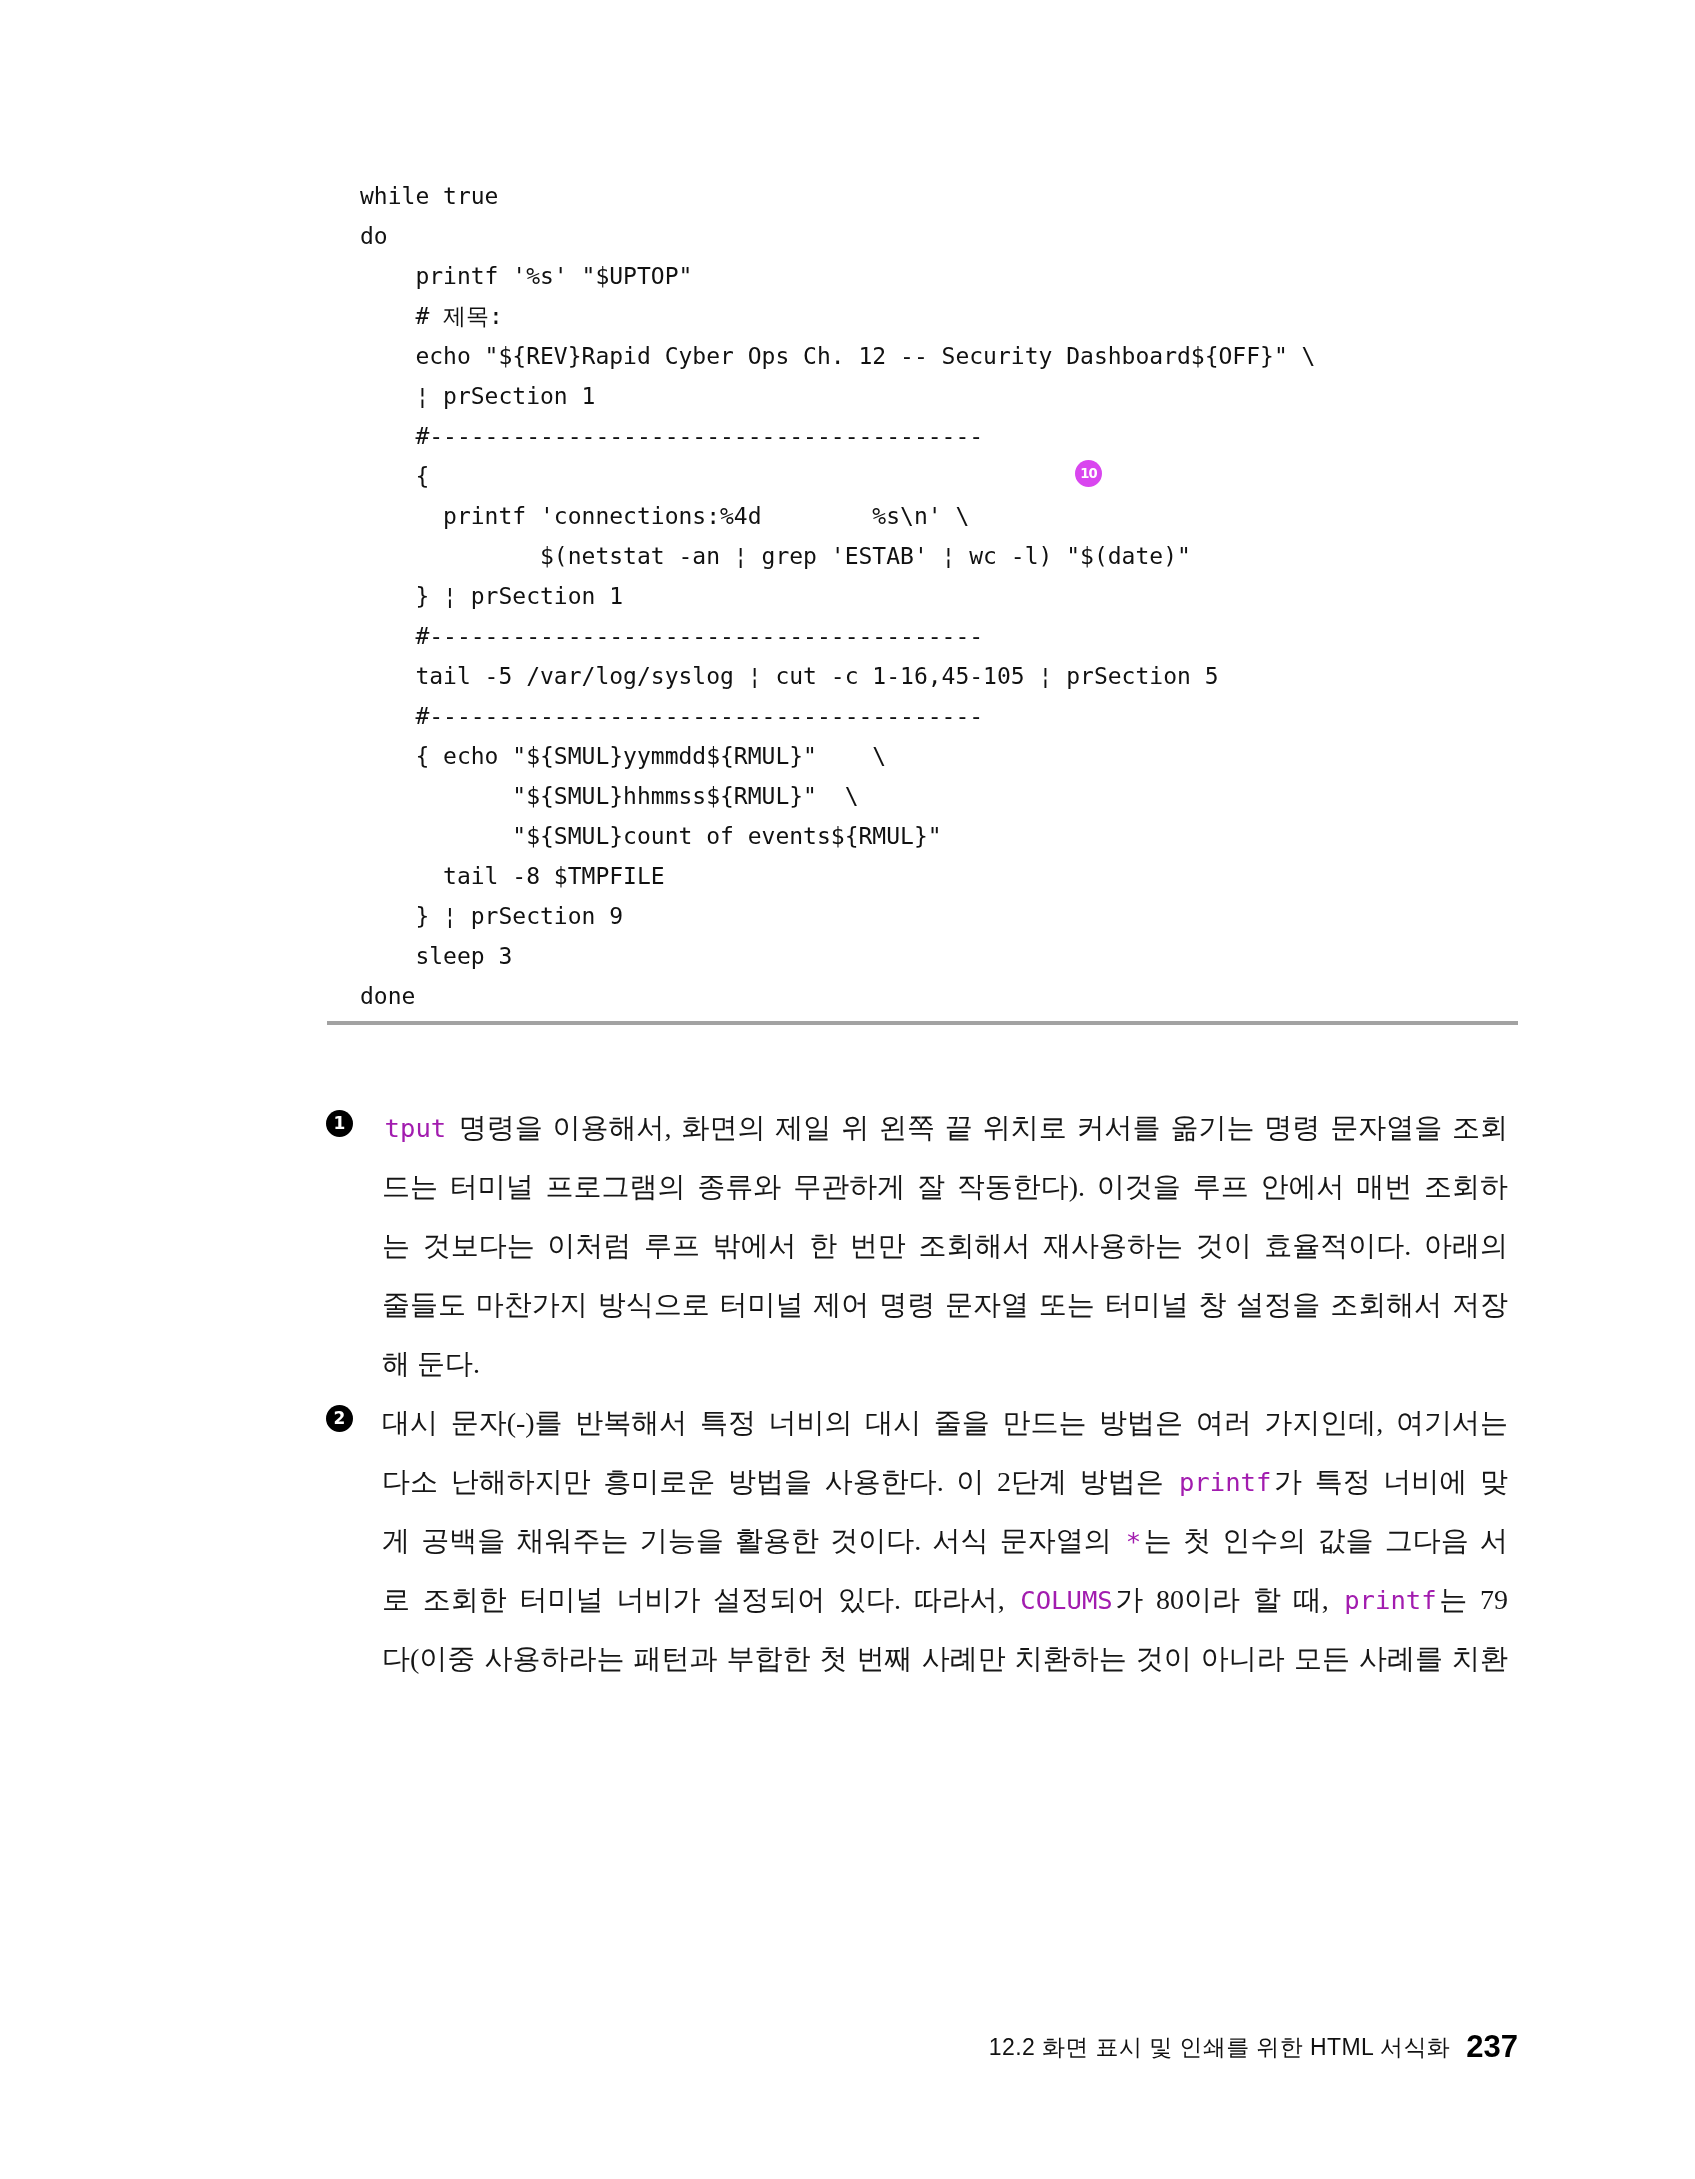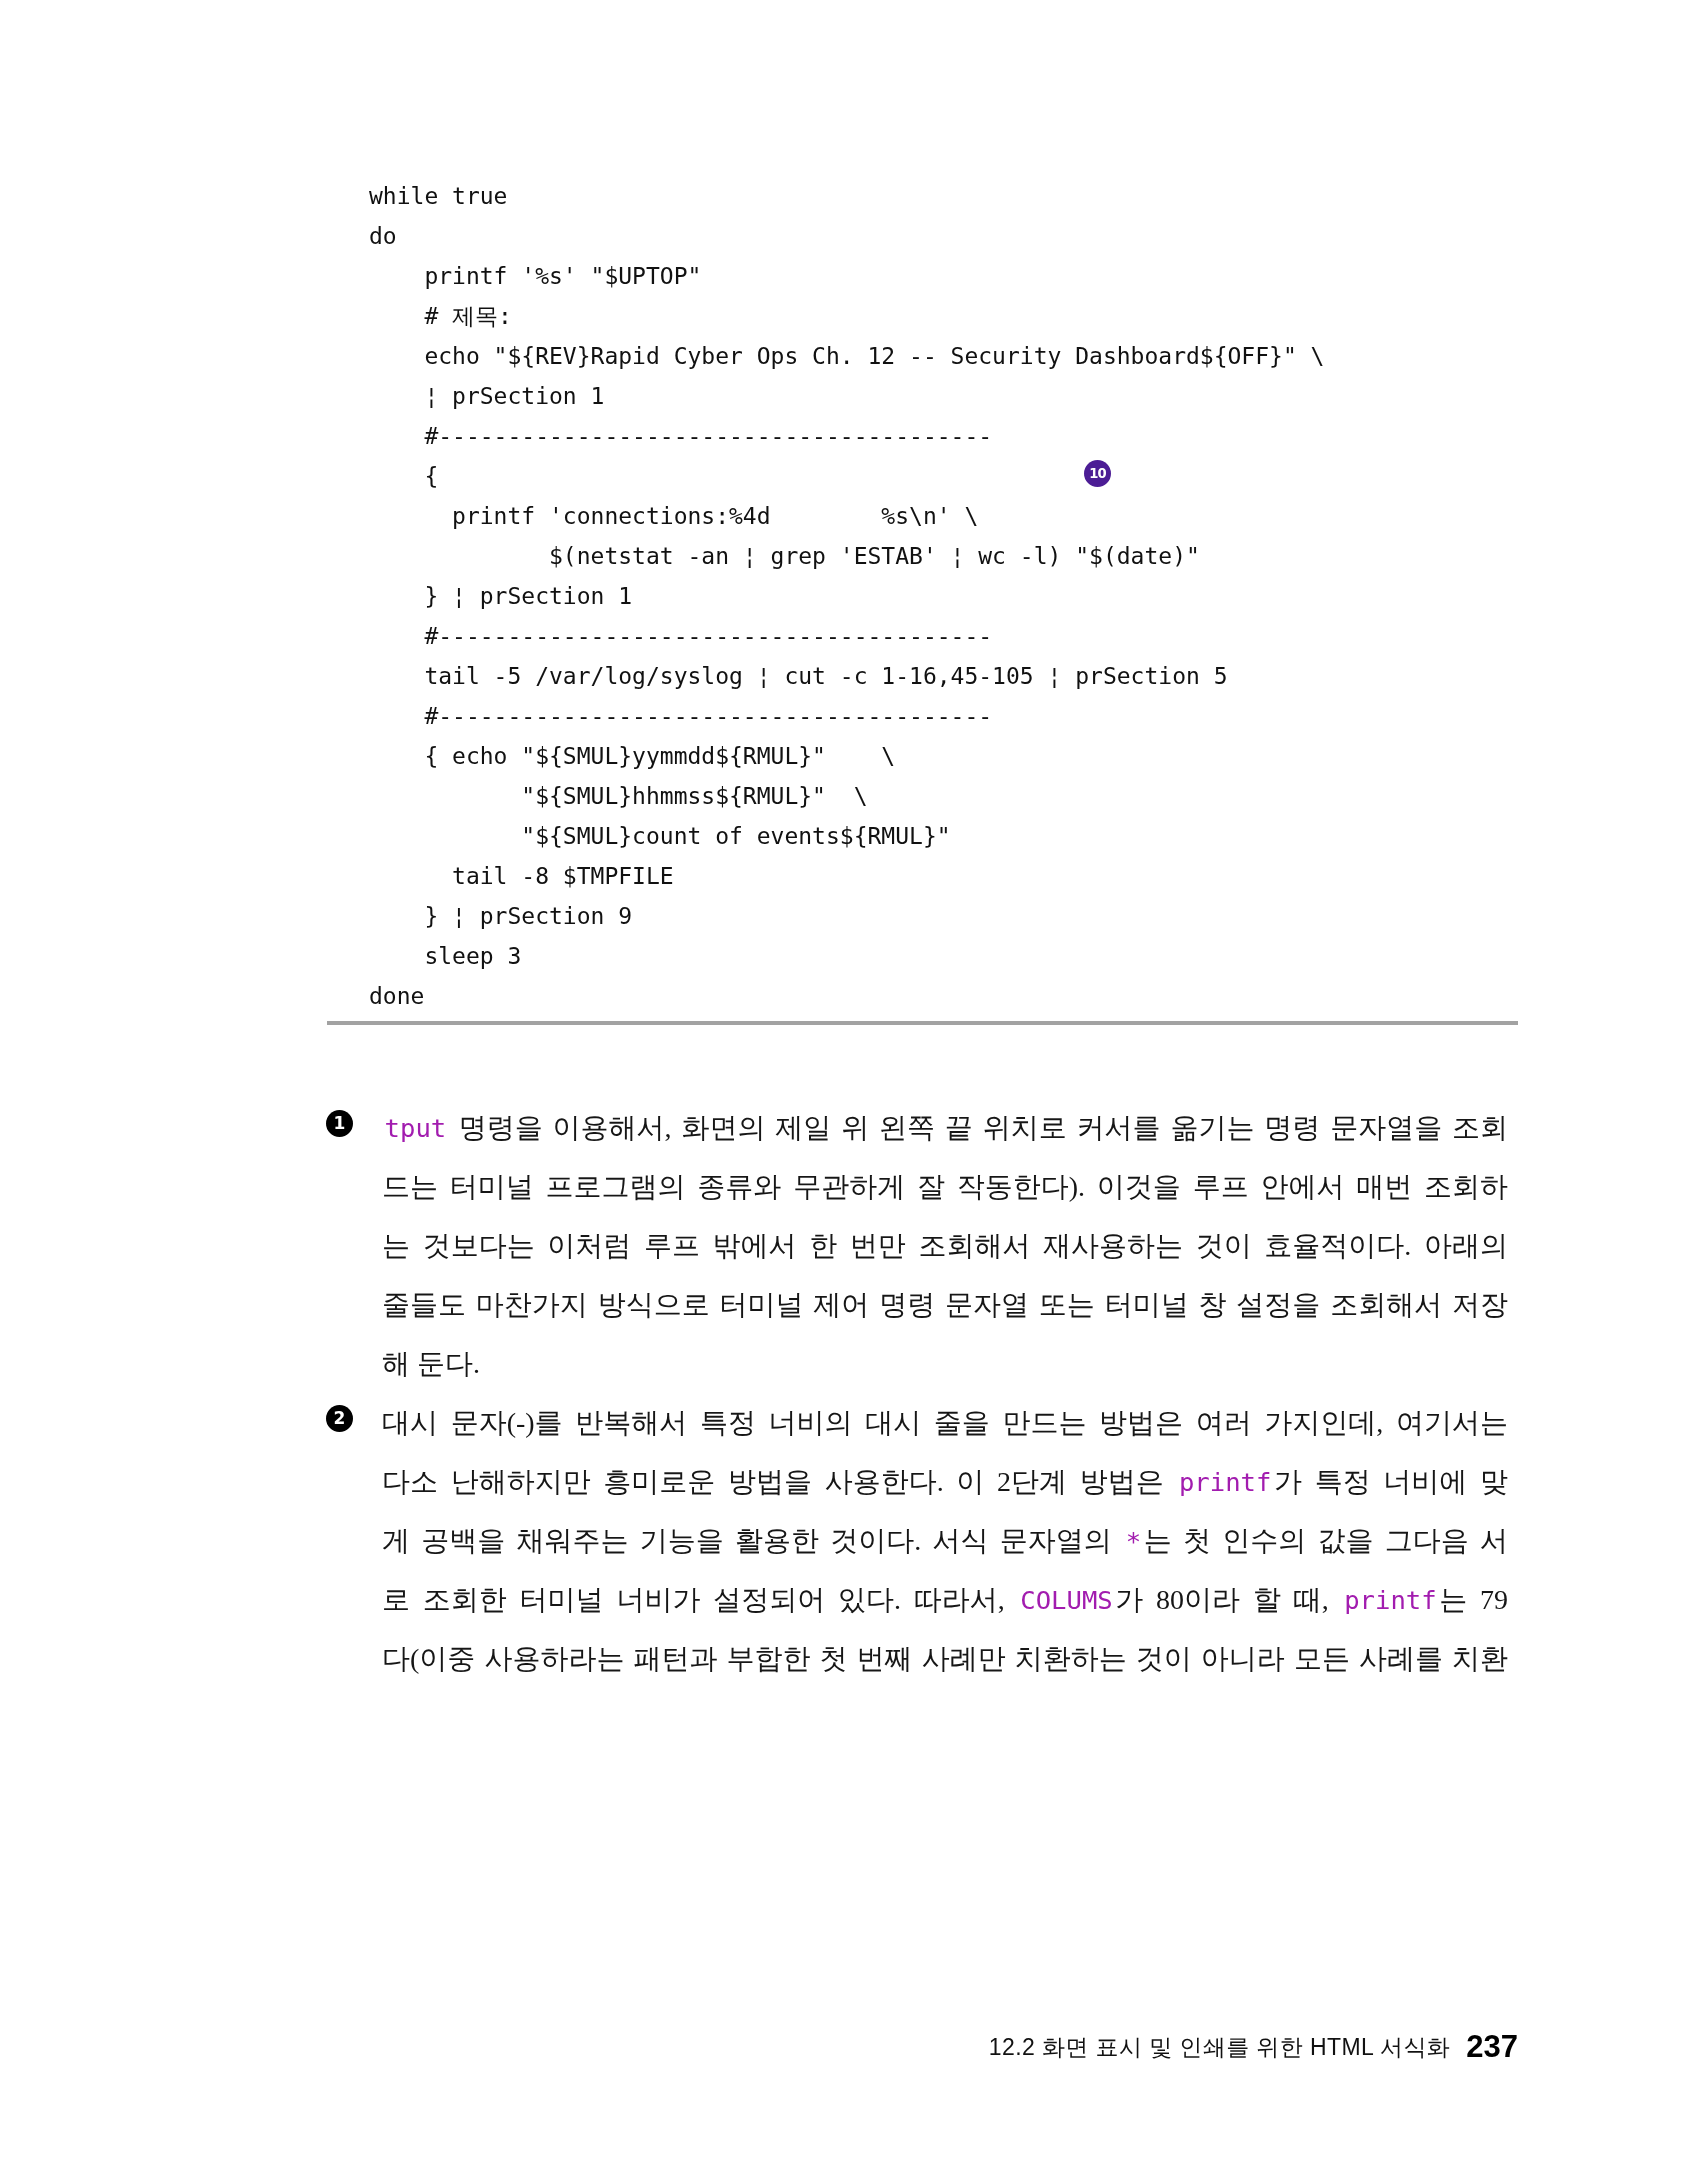--- a/index.html
+++ b/index.html
@@ -7,36 +7,36 @@
     position:relative;
     width:1696px;height:2179px;
     background:#ffffff;
     overflow:hidden;
     color:#141414;
   }
 
   
   .code-block{
     position:absolute;
-    left:369px;top:176px;
+    left:360px;top:176px;
     width:1059px;
   }
   .code-block pre{
     margin:0;
     font-family:"DejaVu Sans Mono","Liberation Mono",monospace;
     font-size:23px;
     line-height:40px;
     color:#111111;
     white-space:pre;
   }
   .code-callout{
     position:absolute;
     left:715px;
     width:27px;height:27px;
-    background:#4c1d95;
+    background:#d946ef;
     border-radius:50%;
     color:#fff;
     font-family:"DejaVu Sans","Liberation Sans",sans-serif;
     font-weight:bold;
     font-size:13.2px;
     line-height:27px;
     text-align:center;
     letter-spacing:-0.9px;
   }
 

